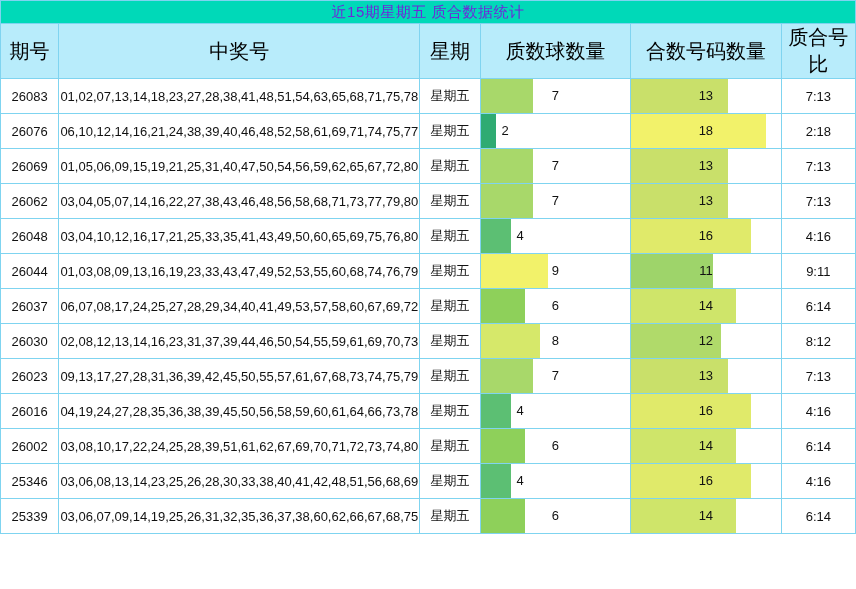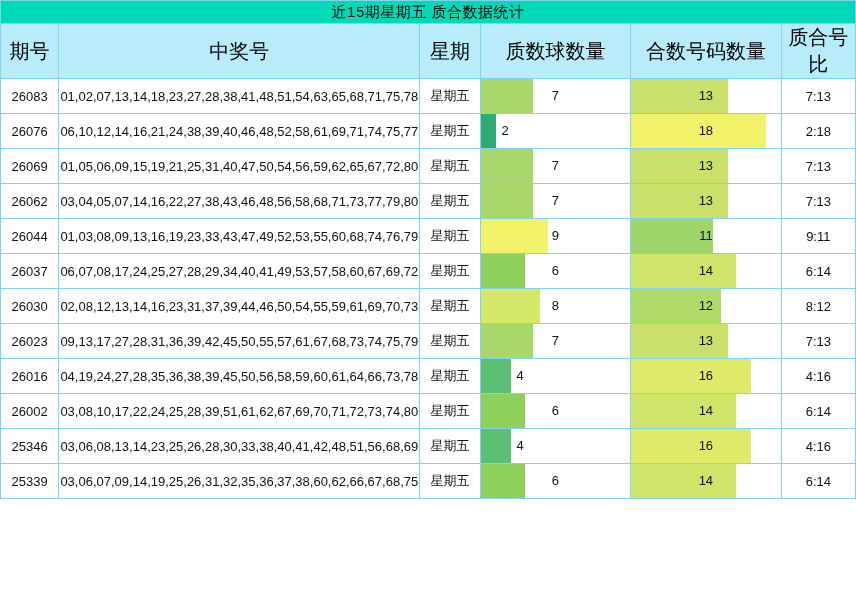--- a/index.html
+++ b/index.html
@@ -20,21 +20,21 @@
   }
   table.stats td, table.stats th {
     border: 1px solid #7fd4f0;
     padding: 0;
     text-align: center;
     vertical-align: middle;
     font-weight: normal;
   }
   .title-row td {
     background: #00d9b8;
-    color: #000000;
+    color: #6d28d9;
     font-size: 15px;
     font-weight: bold;
     height: 22px;
     letter-spacing: 0.5px;
     border: 1px solid #00d9b8;
   }
   .head-row td {
     background: #b8ecfb;
     color: #000000;
     font-size: 20px;
@@ -159,20 +159,34 @@
           <div class="bar" style="width: 35%; background: rgb(168, 216, 106);"></div>
           <span class="val">7</span>
         </td>
         <td class="barcell">
           <div class="bar" style="width: 65%; background: rgb(201, 224, 106);"></div>
           <span class="val">13</span>
         </td>
         <td class="cell-ratio">7:13</td>
       </tr>
       <tr class="data-row">
+        <td class="cell-issue">26048</td>
+        <td class="cell-nums">03,04,10,12,16,17,21,25,33,35,41,43,49,50,60,65,69,75,76,80</td>
+        <td class="cell-week">星期五</td>
+        <td class="barcell">
+          <div class="bar" style="width: 20%; background: rgb(92, 191, 115);"></div>
+          <span class="val leftpos" style="padding-left: 20%; box-sizing: border-box; text-indent: 6px;">4</span>
+        </td>
+        <td class="barcell">
+          <div class="bar" style="width: 80%; background: rgb(224, 234, 106);"></div>
+          <span class="val">16</span>
+        </td>
+        <td class="cell-ratio">4:16</td>
+      </tr>
+      <tr class="data-row">
         <td class="cell-issue">26044</td>
         <td class="cell-nums">01,03,08,09,13,16,19,23,33,43,47,49,52,53,55,60,68,74,76,79</td>
         <td class="cell-week">星期五</td>
         <td class="barcell">
           <div class="bar" style="width: 45%; background: rgb(242, 242, 106);"></div>
           <span class="val">9</span>
         </td>
         <td class="barcell">
           <div class="bar" style="width: 55%; background: rgb(158, 212, 106);"></div>
           <span class="val">11</span>

